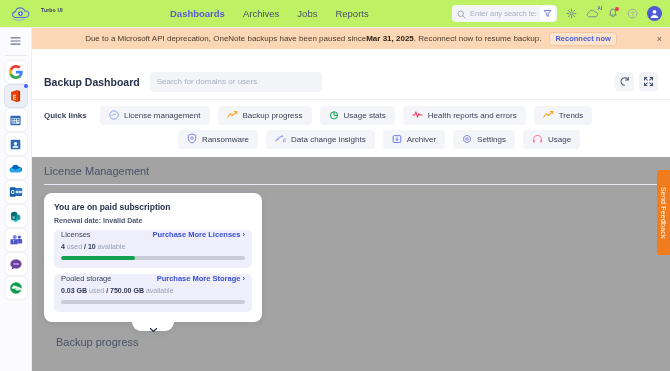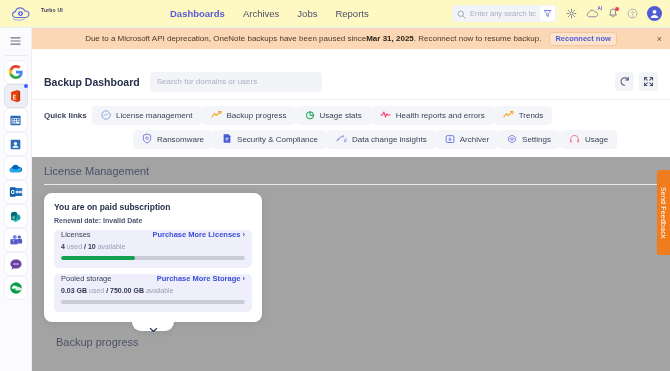--- a/index.html
+++ b/index.html
@@ -8,21 +8,21 @@
     overflow: hidden;
     font-family: "Liberation Sans", sans-serif;
     background: #ffffff;
     color: #32325d;
   }
   body { position: relative; }
 
   
   .topnav {
     height: 28px; width: 670px;
-    background: #fef9c3;
+    background: #bef264;
     border-bottom: 1px solid #eceef3;
     display: flex; align-items: center;
     padding: 0 8px 0 10px;
     position: relative; z-index: 30;
   }
   .brand { display: flex; align-items: center; gap: 3px; width: 120px; }
   .brand-logo { width: 28px; height: 18px; position: relative; }
   .brand-text { font-size: 5px; font-weight: 700; color: #32325d; letter-spacing: .2px; line-height: 1; margin-top: -6px; }
   .navlinks { display: flex; align-items: center; gap: 18px; margin-left: 40px; }
   .navlink { font-size: 9.5px; color: #4a4f68; cursor: pointer; white-space: nowrap; }
@@ -108,21 +108,21 @@
   .head-actions { margin-left: auto; display: flex; align-items: center; gap: 5px; }
   .head-btn {
     width: 19px; height: 19px; background: #f2f4f8; border-radius: 4px;
     display: flex; align-items: center; justify-content: center; cursor: pointer;
   }
 
   
   .quick {
     background: #ffffff; padding: 6px 12px 8px 12px;
   }
-  .qrow { display: flex; align-items: center; gap: 0; margin-bottom: 5px; }
+  .qrow { display: flex; align-items: center; gap: 8px; margin-bottom: 5px; }
   .qrow:last-child { margin-bottom: 0; justify-content: center; }
   .qlabel { font-size: 8px; font-weight: 700; color: #3c4257; width: 48px; white-space: nowrap; }
   .qchip {
     height: 19px; background: #f4f5f9; border-radius: 4px;
     display: flex; align-items: center; gap: 5px; padding: 0 9px;
     font-size: 8px; color: #3c4257; cursor: pointer; white-space: nowrap;
   }
   .qchip svg { flex: none; }
 
   
@@ -448,29 +448,20 @@
       <span class="qchip">
         <span>
           <svg width="10" height="11" viewBox="0 0 11 12">
               <path d="M5.5 1l4 1.5v3.6c0 2.3-1.7 4-4 4.9-2.3-.9-4-2.6-4-4.9V2.5z" fill="none" stroke="#7b7fe0" stroke-width="1.1"></path>
               <circle cx="5.5" cy="5.6" r="1.3" fill="none" stroke="#7b7fe0" stroke-width="1"></circle>
             </svg>
         </span>
         <span>Ransomware</span>
       </span>
 
-      <span class="qchip">
-        <span>
-          <svg width="10" height="11" viewBox="0 0 11 12">
-              <path d="M1.8 1.4h5.4l2 2v7.2H1.8z" fill="#4b5bd5"></path>
-              <path d="M4 5.8h3.2M4 7.6h2.2" stroke="#fff" stroke-width="1"></path>
-            </svg>
-        </span>
-        <span>Security &amp; Compliance</span>
-      </span>
 
       <span class="qchip">
         <span>
           <svg width="11" height="9" viewBox="0 0 13 10">
               <path d="M1 7.8c2-3.2 4.4-5 7.4-5.6" fill="none" stroke="#9aa4e8" stroke-width="1.2" stroke-linecap="round"></path>
               <circle cx="3.2" cy="6" r="1.1" fill="#9aa4e8"></circle>
               <circle cx="8.6" cy="2.4" r="1.1" fill="#9aa4e8"></circle>
               <path d="M10 6.5v2.4M11.8 4.6v4.3" stroke="#9aa4e8" stroke-width="1.2" stroke-linecap="round"></path>
             </svg>
         </span>

